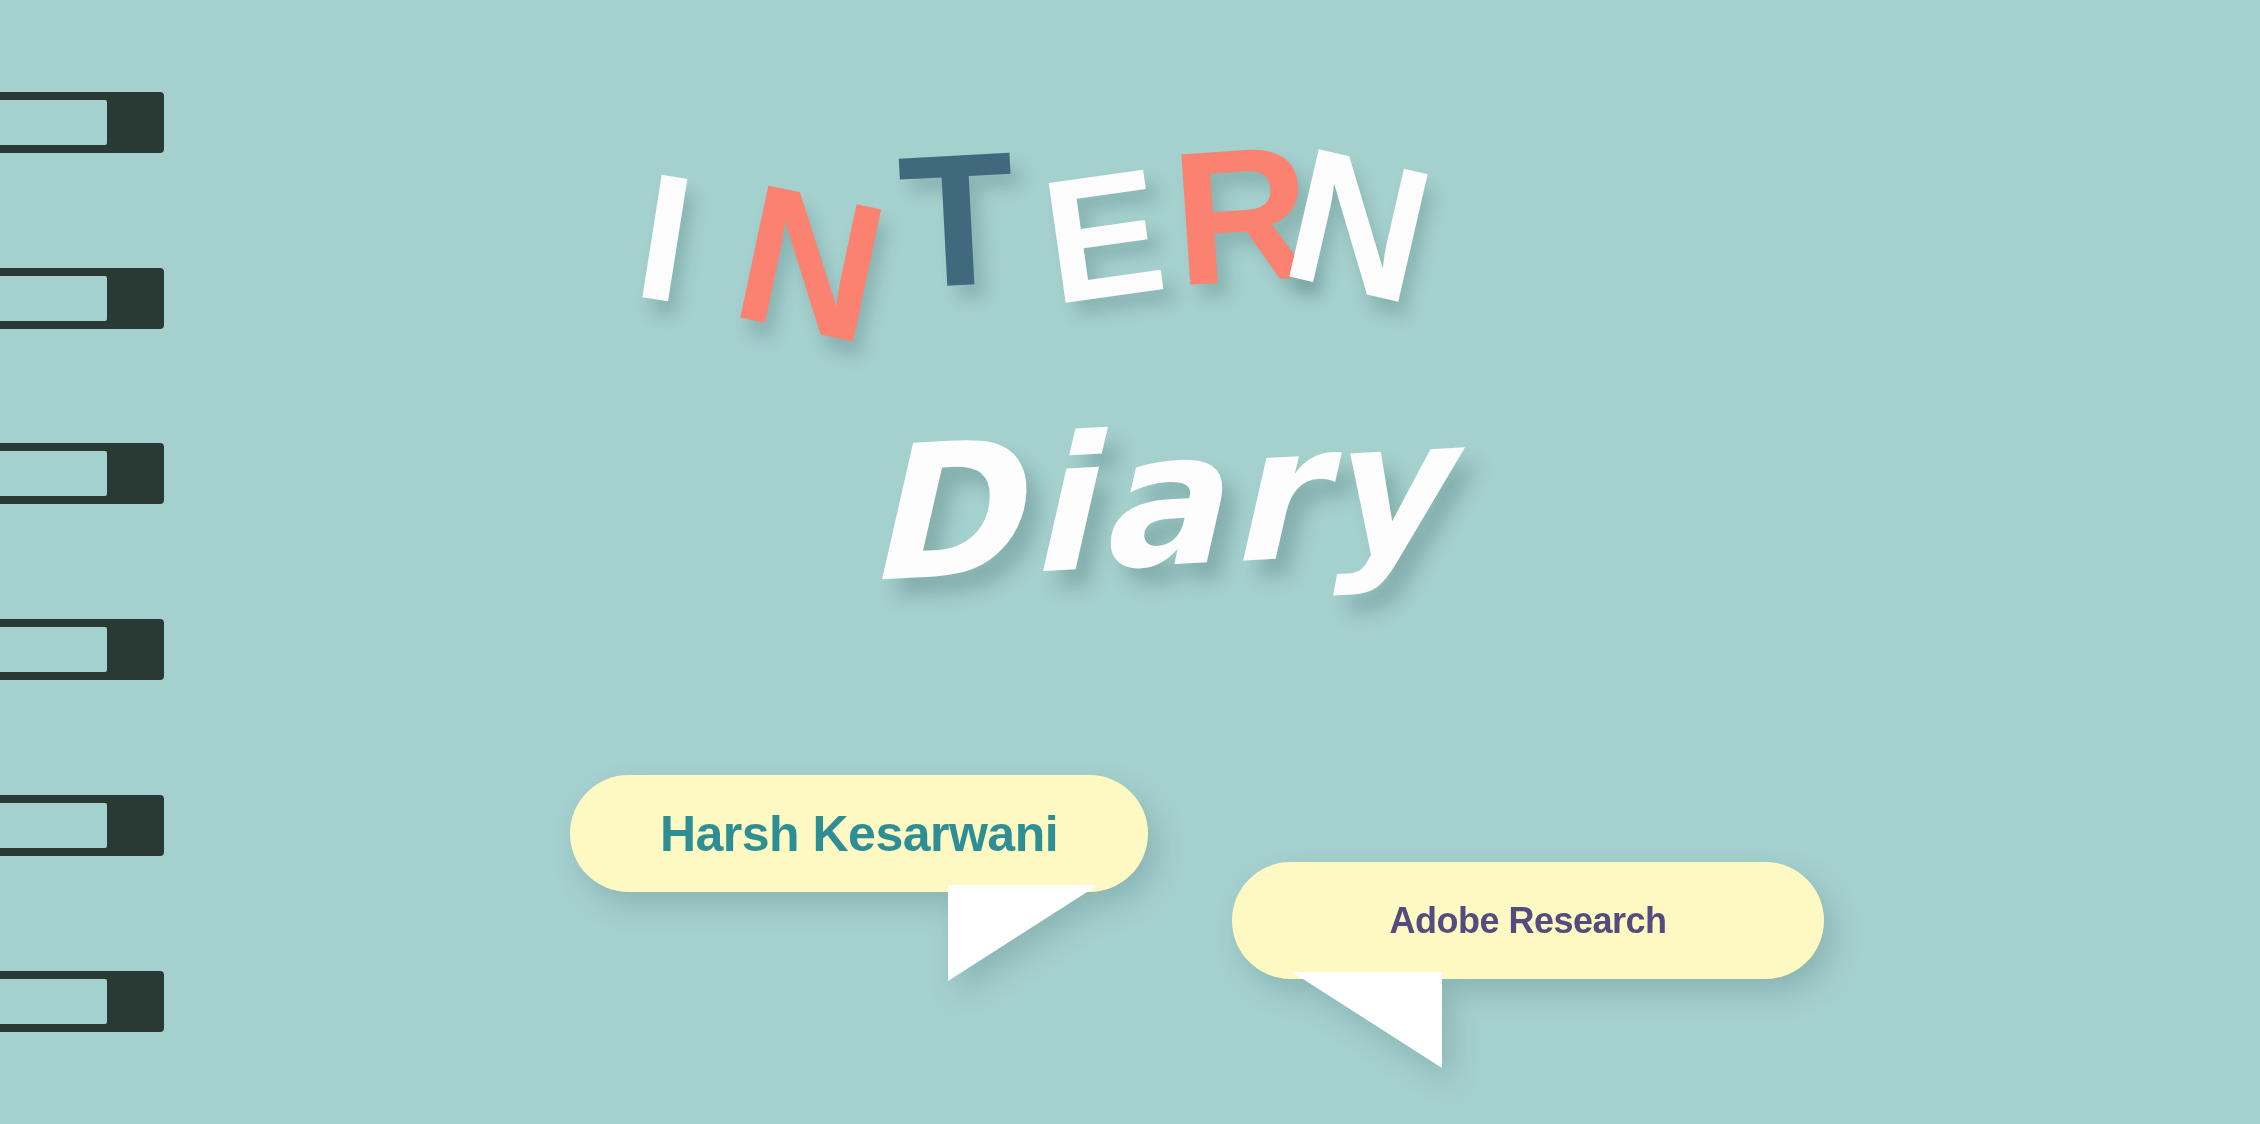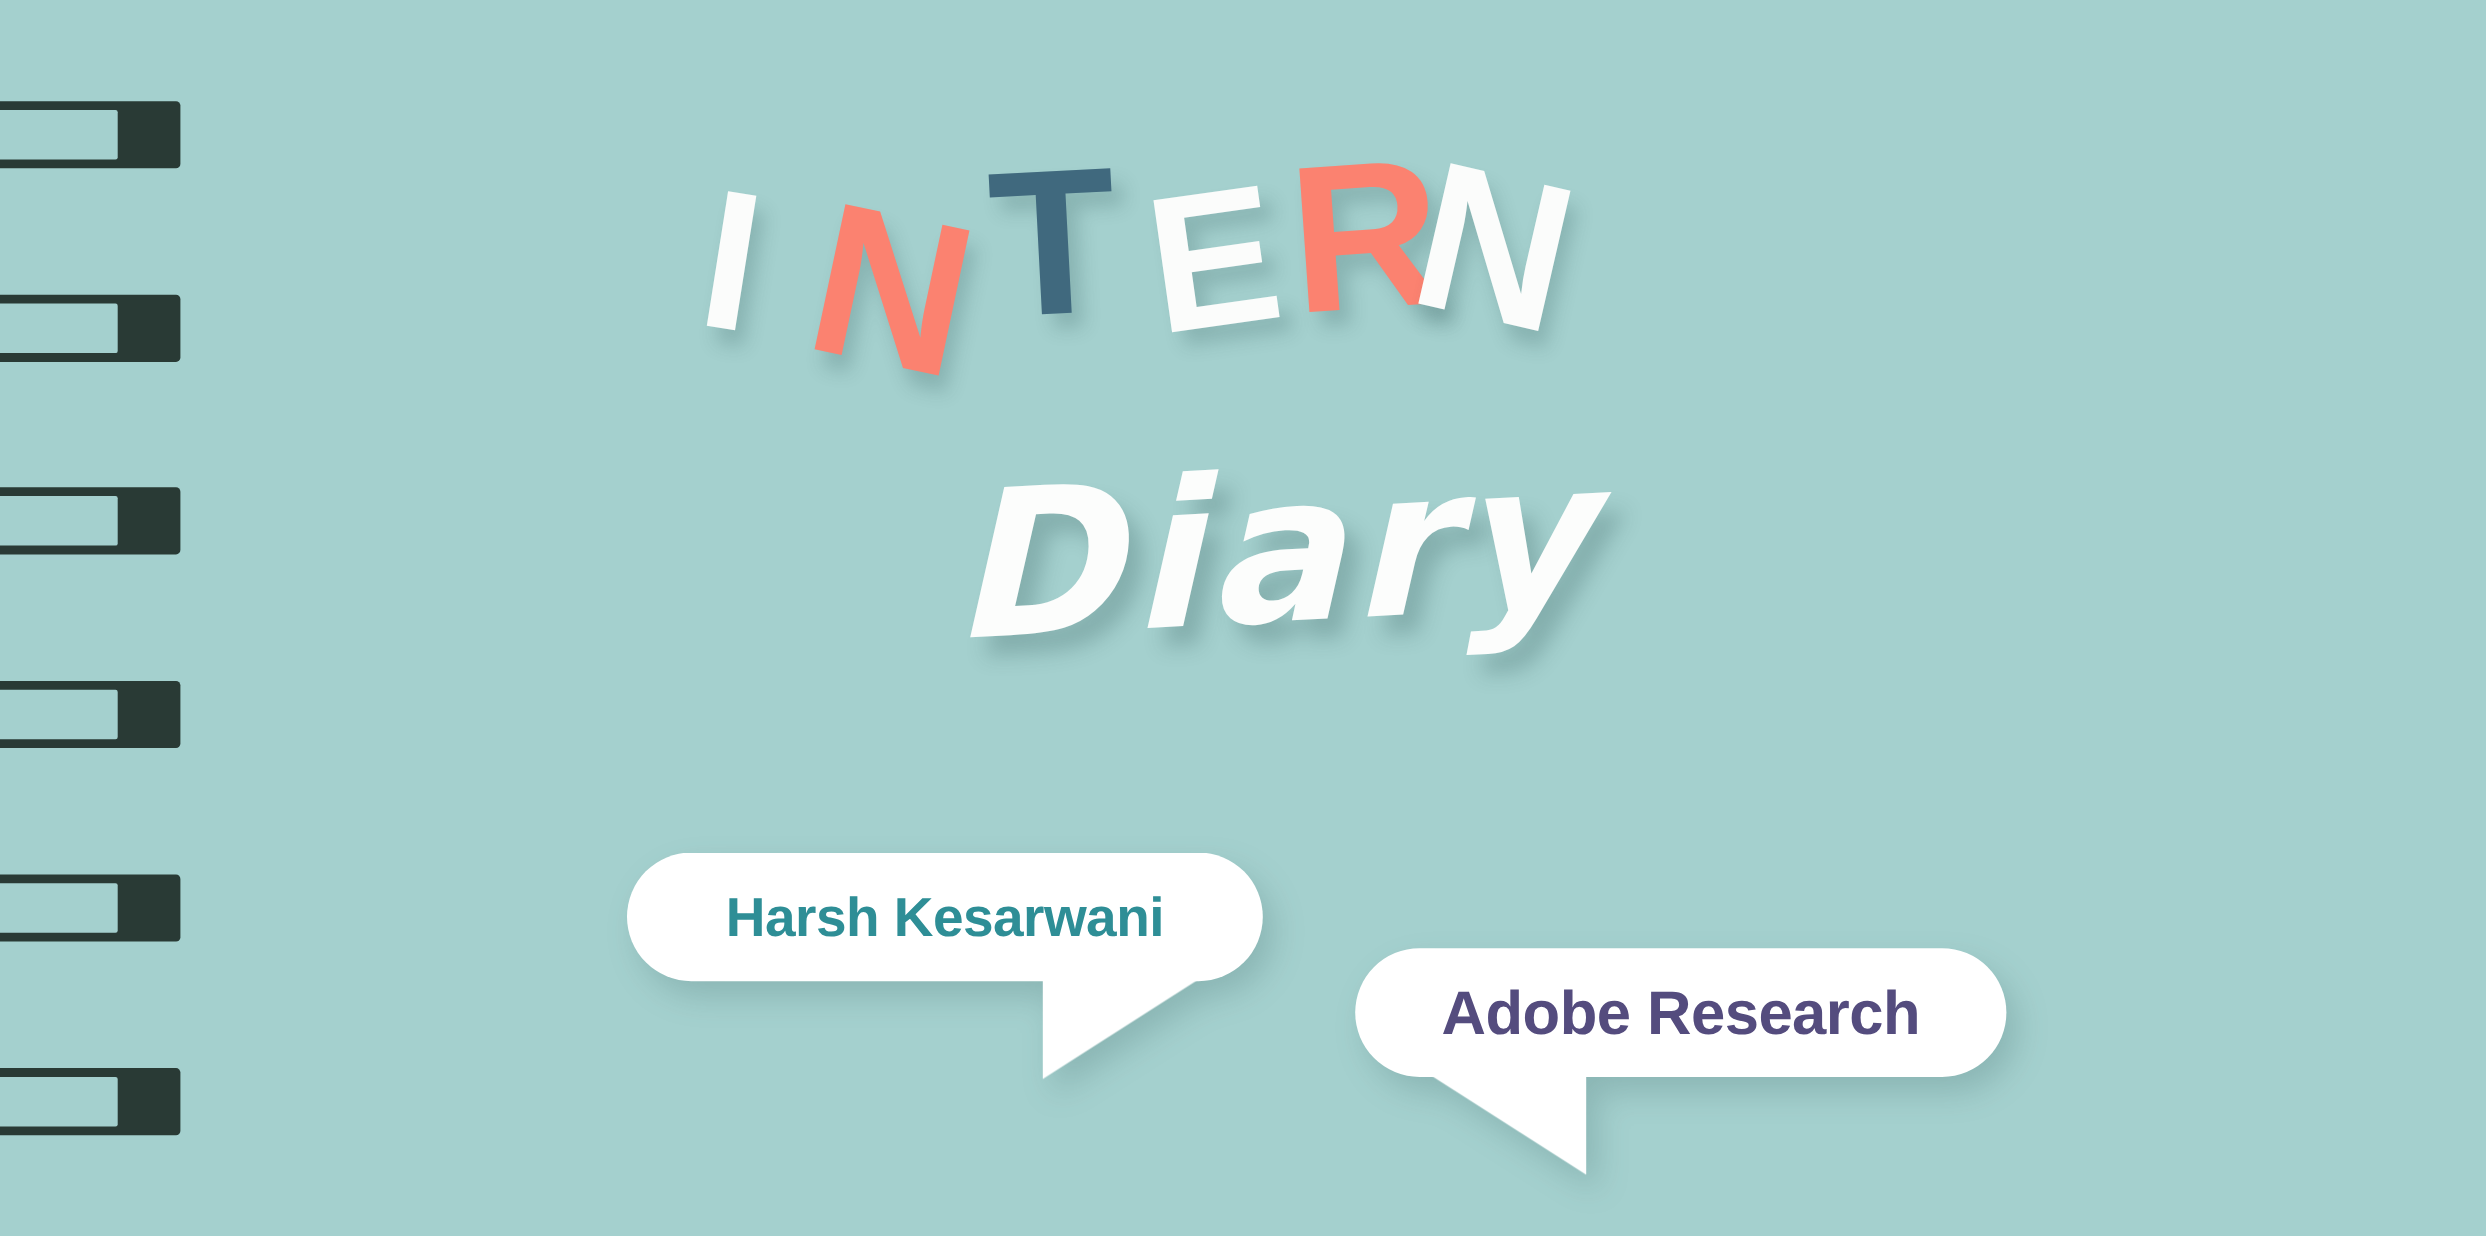--- a/index.html
+++ b/index.html
@@ -84,21 +84,21 @@
     color: #FCFDFC;
     letter-spacing: 6px;
     transform: rotate(-3deg) skewX(-5deg);
     text-shadow: 14px 18px 18px rgba(40,80,80,0.25);
     user-select: none;
   }
 
   
   .bubble {
     position: absolute;
-    background: #ffffff;
+    background: #fef9c3;
     border-radius: 999px;
     display: flex;
     align-items: center;
     justify-content: center;
     filter: drop-shadow(10px 14px 14px rgba(40,80,80,0.20));
   }
   .bubble-label {
     font-family: "Liberation Sans", sans-serif;
     font-weight: bold;
     white-space: nowrap;
@@ -129,21 +129,21 @@
   }
 
   
   #bubble-org {
     left: 1232px;
     top: 862px;
     width: 592px;
     height: 117px;
   }
   #bubble-org .bubble-label {
-    font-size: 56px;
+    font-size: 36px;
     color: #544C7E;
     letter-spacing: -0.5px;
   }
   #bubble-org .bubble-tail {
     left: 60px;
     top: 110px;
     border-right: 0px solid transparent;
     border-left: 150px solid transparent;
     border-top: 96px solid #FFFFFF;
   }

